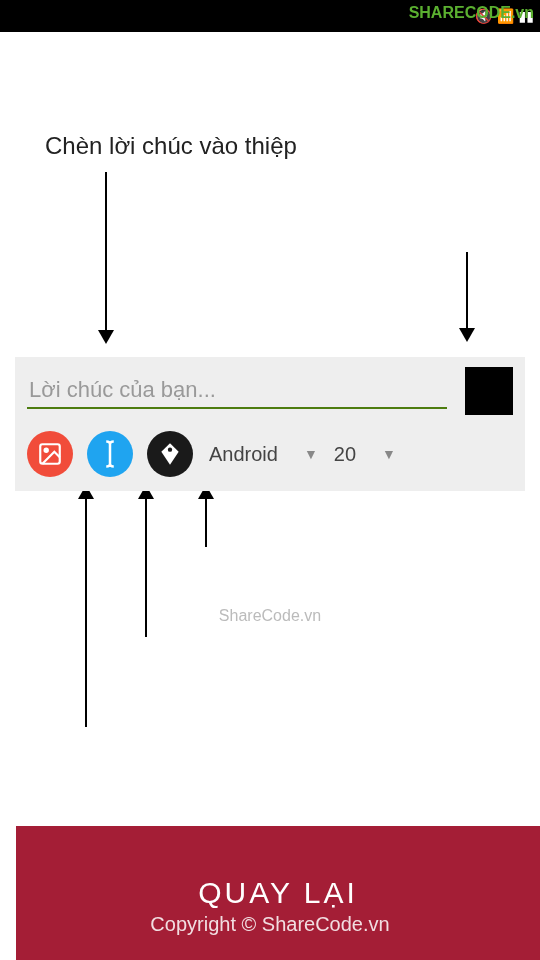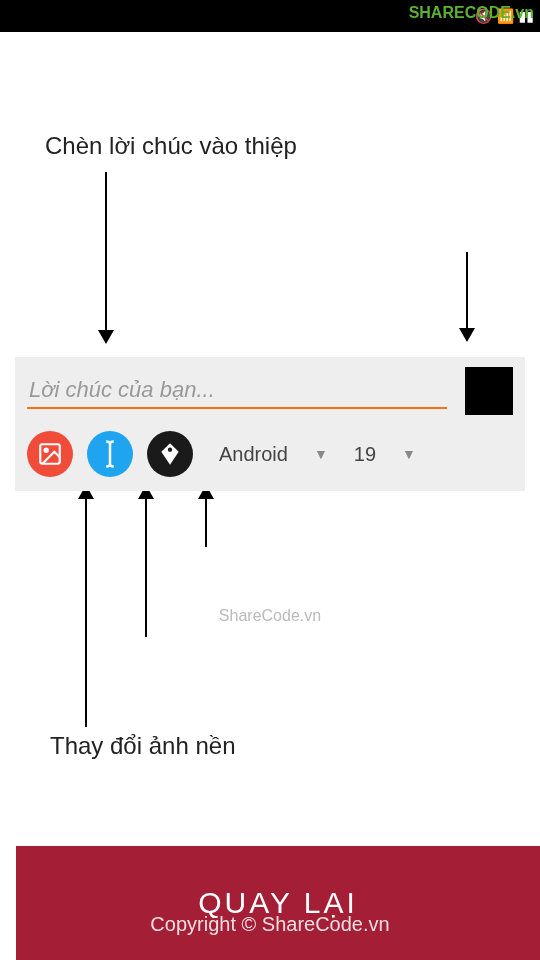--- a/index.html
+++ b/index.html
@@ -100,27 +100,26 @@
     }
     .input-row {
       display: flex;
       align-items: center;
       gap: 18px;
       margin-bottom: 16px;
     }
     .text-input {
       flex: 1;
       border: none;
-      border-bottom: 2px solid #f97316;
+      border-bottom: 2px solid #4d7c0f;
       background: transparent;
       font-size: 22px;
       padding: 4px 2px;
       color: #a16207;
       outline: none;
-      font-style: italic;
     }
     .text-input::placeholder { color: #999; }
     .color-swatch {
       width: 48px;
       height: 48px;
       background: #000;
     }
     .buttons-row {
       display: flex;
       align-items: center;
@@ -138,30 +137,30 @@
     }
     .btn-image { background: #f14c3a; }
     .btn-text { background: #1fa4f0; }
     .btn-eraser { background: #1a1a1a; }
     .dropdown {
       display: flex;
       align-items: center;
       gap: 26px;
       font-size: 20px;
       color: #444;
-      margin-left: 12px;
+      margin-left: 2px;
     }
     .dropdown .caret { color: #888; font-size: 14px; }
 
     .bottom-bar {
       position: absolute;
       bottom: 0;
       left: 16px;
       right: 0;
-      height: 114px;
+      height: 134px;
       background: #a41e36;
       display: flex;
       align-items: center;
       justify-content: center;
     }
     .bottom-bar span {
       color: #fff;
       font-size: 30px;
       letter-spacing: 3px;
     }
@@ -177,21 +176,20 @@
   </div>
 </div>
 
 <div class="watermark-logo">
   <span>SHARECODE.vn</span>
 </div>
 
 <div class="content">
 
   <div class="label label-top">Chèn lời chúc vào thiệp</div>
-  <div class="label label-bg">Thay đổi ảnh nền</div>
 
   <div class="arrow down arrow-1"></div>
   <div class="arrow down arrow-2"></div>
   <div class="arrow up arrow-3"></div>
   <div class="arrow up arrow-4"></div>
   <div class="arrow up arrow-5"></div>
 
   <div class="toolbar-panel">
     <div class="input-row">
       <input class="text-input" placeholder="Lời chúc của bạn..." style="">
@@ -214,21 +212,21 @@
         <svg width="26" height="26" viewBox="0 0 24 24" fill="white">
             <path d="M12 2 L20 10 L12 22 L4 10 Z"></path>
             <circle cx="12" cy="8" r="2" fill="#1a1a1a"></circle>
           </svg>
       </div>
       <div class="dropdown">
         <span>Android</span>
         <span class="caret">▼</span>
       </div>
       <div class="dropdown">
-        <span>19</span>
+        <span>20</span>
         <span class="caret">▼</span>
       </div>
     </div>
   </div>
 
   <div class="watermark-center">ShareCode.vn</div>
 
   <div class="bottom-bar">
     <span>QUAY LẠI</span>
   </div>

